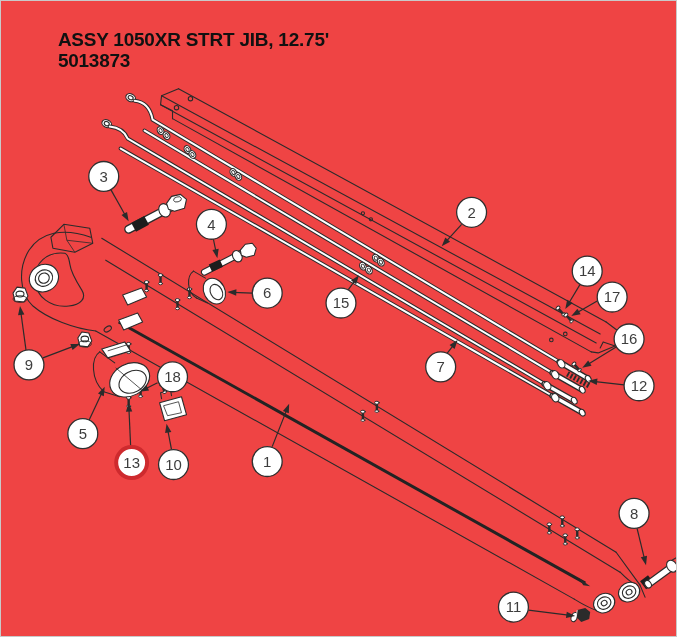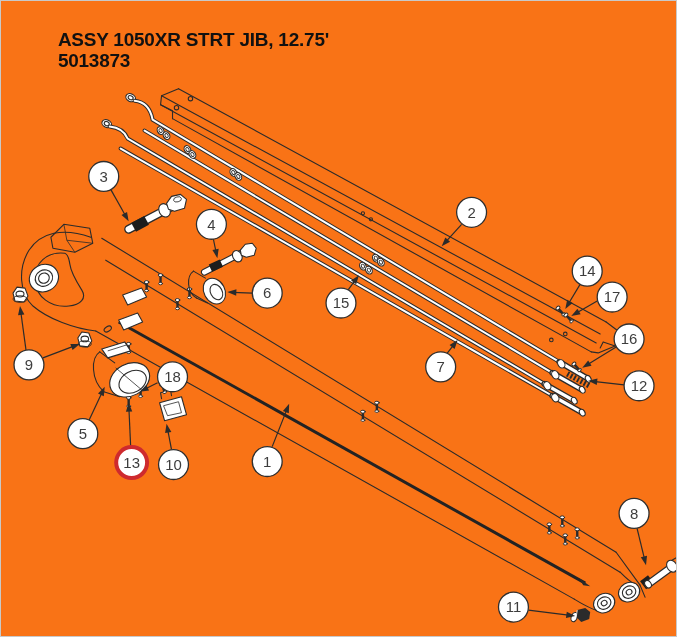--- a/index.html
+++ b/index.html
@@ -1,18 +1,18 @@
 <!DOCTYPE html>
 <html><head>
 <meta charset="utf-8">
 <style>
   html,body{margin:0;padding:0;background:#fff;}
   .frame{
     position:relative;width:675px;height:635px;border:1px solid #c9c9c9;
-    background:#f97316;overflow:hidden;font-family:"Liberation Sans",sans-serif;
+    background:#ef4444;overflow:hidden;font-family:"Liberation Sans",sans-serif;
   }
   svg{display:block;}
   .title-text{
     font-family:"Liberation Sans",sans-serif;
     font-weight:bold;font-size:19px;fill:#111;letter-spacing:-0.2px;
   }
   .art{stroke:#2b2b2b;fill:none;stroke-width:1.1;stroke-linecap:round;stroke-linejoin:round;}
   .artthin{stroke:#2b2b2b;fill:none;stroke-width:0.8;}
   .fillw{fill:#fff;}
   .dark{fill:#2b2b2b;stroke:none;}

